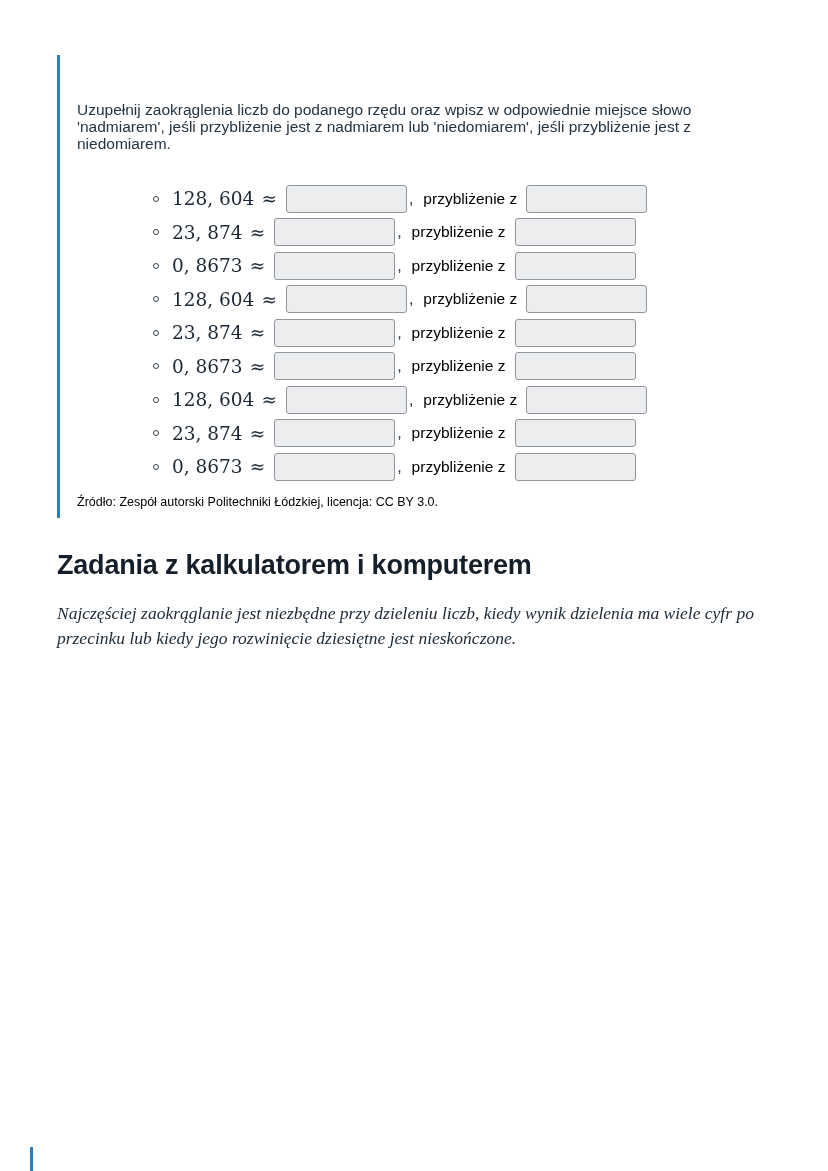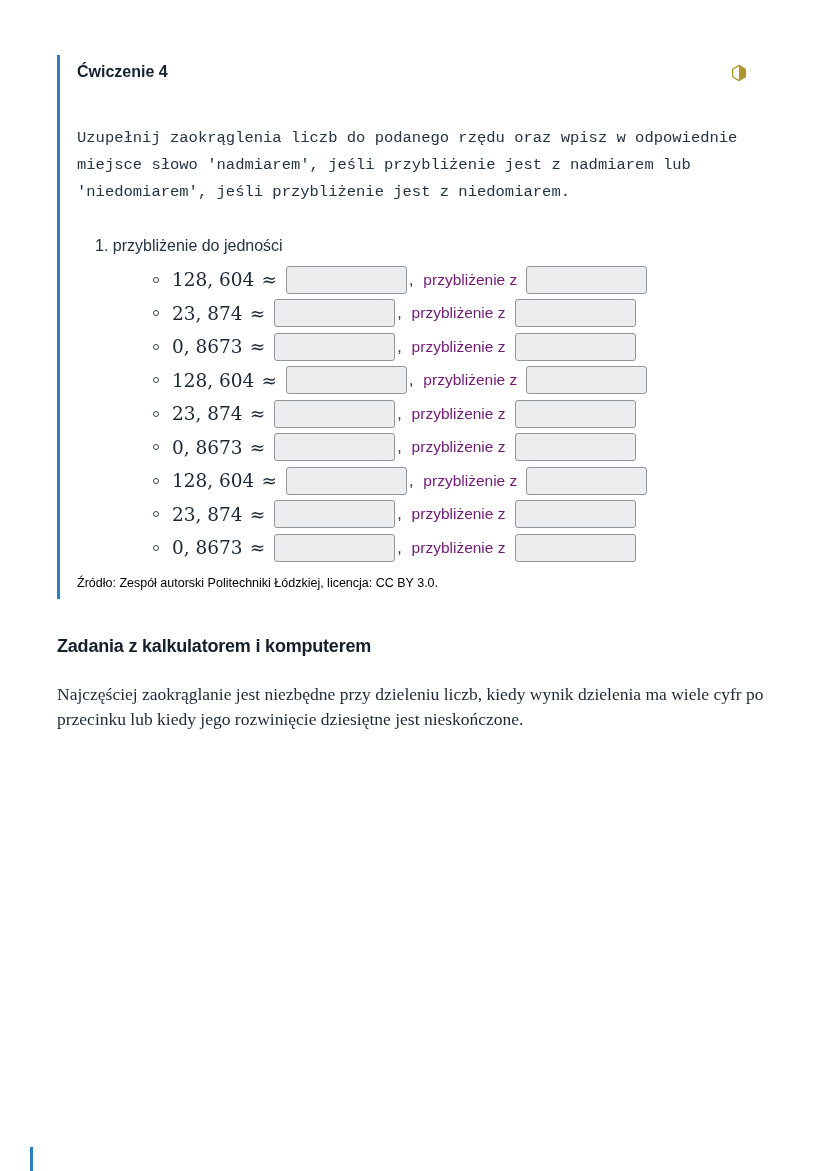--- a/index.html
+++ b/index.html
@@ -21,21 +21,21 @@
   .ex-header {
     display:flex; justify-content:space-between; align-items:flex-start;
   }
   .ex-title {
     font-size:16px; font-weight:700; color:#16222e; line-height:19px;
   }
   .difficulty { margin-right:6px; margin-top:2px; }
   .instruction {
     margin-top:39px;
     max-width:662px;
-    font-size:15.5px; line-height:27px; color:#243442;font-family:Liberation Mono, monospace;
+    font-size:15.5px; line-height:17px; color:#243442;
   }
   .ex-list { margin-top:30px; list-style:none; }
   .group-label {
     margin:10px 0 7px 18px;
     font-size:16px; line-height:20px; color:#243442;
   }
   .row {
     display:flex; align-items:center;
     height:33.5px;
     margin-left:76px;
@@ -58,69 +58,60 @@
     width:121px; height:28px;
     margin-left:9px;
     background:#ebedee;
     border:1px solid #90969b;
     border-radius:3px;
     outline:none;
     font-family:"Liberation Sans", sans-serif;
     font-size:15px; padding:0 6px; color:#243442;
   }
   .sep { font-size:16px; color:#243442; margin-left:2px; }
-  .ptype { font-size:15.5px; color:#701a75; margin-left:10px; white-space:nowrap; }
+  .ptype { font-size:15.5px; color:#000000; margin-left:10px; white-space:nowrap; }
   .source {
     margin-top:10px;
     font-size:12.5px; line-height:16px; color:#000000;
   }
   
   .section-heading {
     margin:33px 60px 0 57px;
-    font-size:18px; line-height:29px;
+    font-size:27px; line-height:29px;
     font-weight:700; color:#141f2a;
     letter-spacing:-0.2px;
   }
   .section-paragraph {
     margin:21px 60px 0 57px;
     max-width:710px;
     font-family:"Liberation Serif", serif;
     font-size:17.5px; line-height:25.5px;
     color:#1c2834;
+    font-style:italic;
   }
   .next-border {
     position:absolute;
     left:30px; bottom:0;
     width:3px; height:24px;
     background:#2b7fc3;
   }
 </style>
 </head>
 <body>
 
 <div class="page">
 
   <section class="exercise">
 
-    <div class="ex-header">
-      <h2 class="ex-title">Ćwiczenie 4</h2>
-      <span class="difficulty">
-        <svg width="16" height="18" viewBox="0 0 24 26" aria-hidden="true">
-          <polygon points="12,1.5 21.5,7.4 21.5,18.6 12,24.5 2.5,18.6 2.5,7.4" fill="none" stroke="#b0952f" stroke-width="2" stroke-linejoin="round"></polygon>
-          <path d="M12 1.5 L21.5 7.4 L21.5 18.6 L12 24.5 Z" fill="#b0952f"></path>
-        </svg>
-      </span>
-    </div>
 
     <p class="instruction">Uzupełnij zaokrąglenia liczb do podanego rzędu oraz wpisz w odpowiednie miejsce słowo 'nadmiarem', jeśli przybliżenie jest z nadmiarem lub 'niedomiarem', jeśli przybliżenie jest z niedomiarem.</p>
 
     <ol class="ex-list">
 
       <li>
-        <div class="group-label">1. przybliżenie do jedności</div>
         <div class="row">
           <span class="bullet"></span>
           <span class="math">128, 604</span>
           <span class="approx">≈</span>
           <input class="blank" type="text" style="">
           <span class="sep">,</span>
           <span class="ptype">przybliżenie z</span>
           <input class="blank" type="text" style="">
         </div>
         <div class="row">

